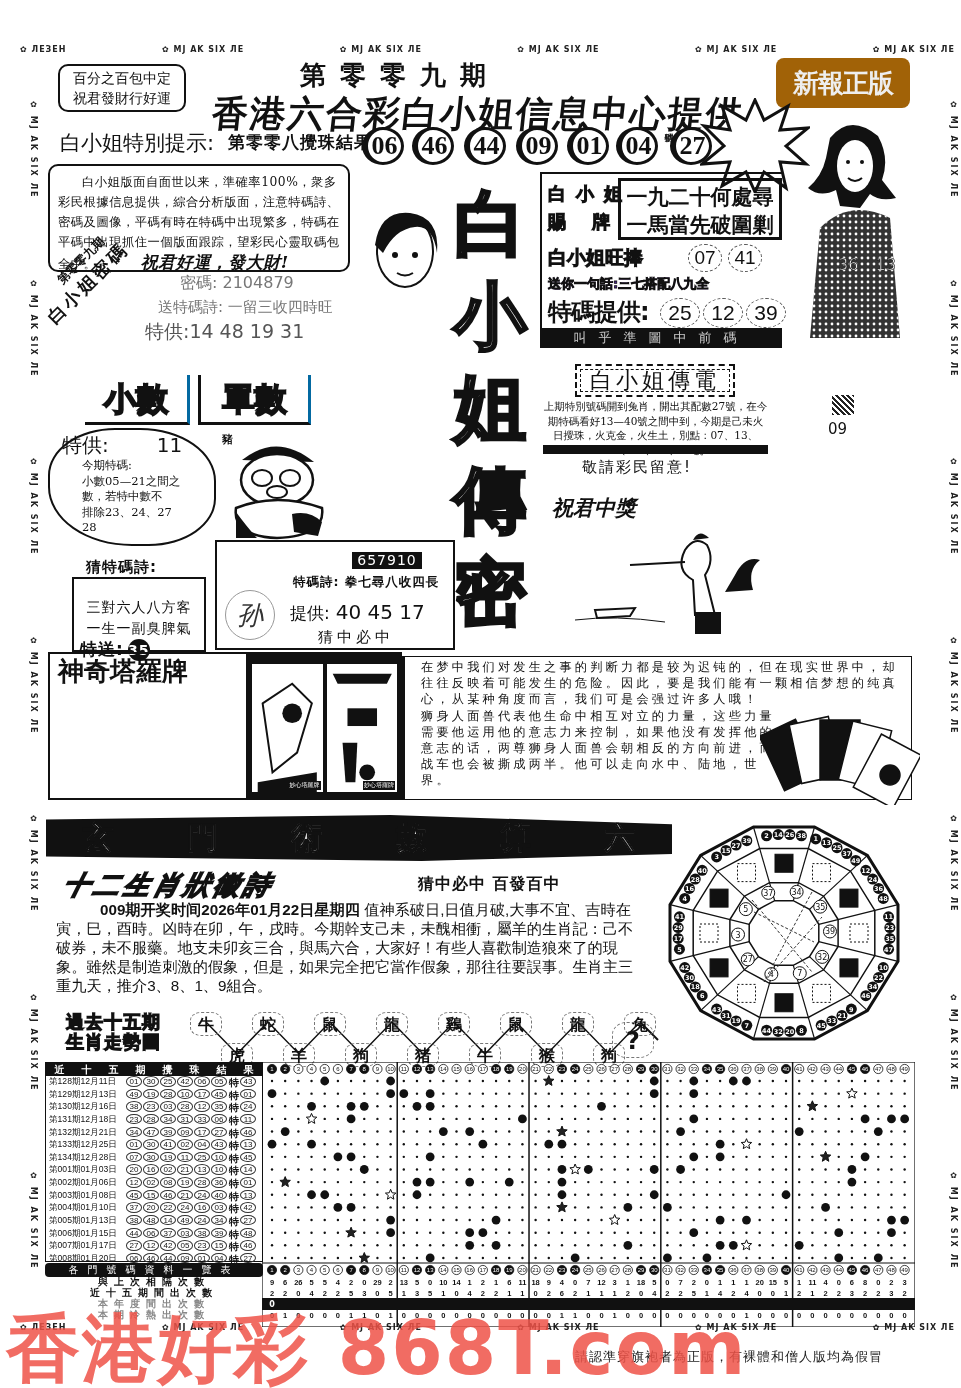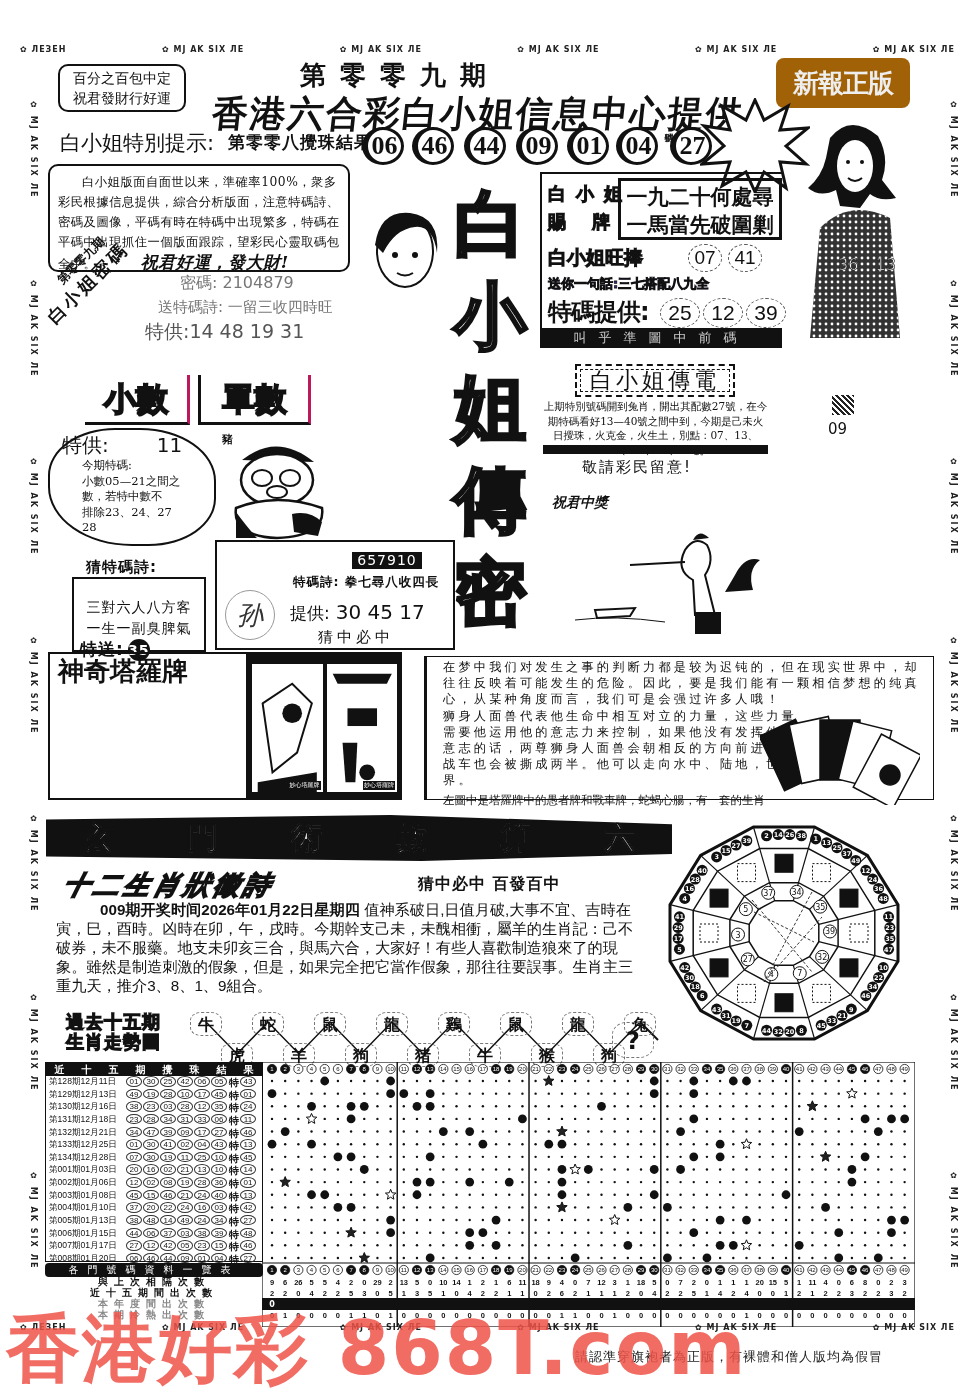--- a/index.html
+++ b/index.html
@@ -38,24 +38,24 @@
   .numc{position:absolute;border:1.5px dashed #555;border-radius:50%;width:34px;height:28px;font-size:19px;display:flex;align-items:center;justify-content:center;font-family:"Liberation Sans",sans-serif}
   .yiju{left:548px;top:275px;font-size:13px;font-weight:bold;color:#4c1d95;-webkit-text-stroke:.8px #111;width:230px;display:flex;justify-content:flex-start}
   .tema{left:548px;top:296px;font-size:24px;font-weight:900;letter-spacing:-1px}
   .blackbar{background:#111;color:#ccc}
   .paibar{left:540px;top:328px;width:242px;height:20px;font-size:13px;letter-spacing:12px;text-align:center;line-height:20px}
   .girl{left:800px;top:118px;width:110px;height:220px}
   .dian-title{left:575px;top:364px;width:160px;height:33px;border:2px dashed #111;outline:1px dashed #111;outline-offset:-6px;font-size:22px;text-align:center;line-height:30px;letter-spacing:4px}
   .dian-text{left:543px;top:399px;width:225px;font-size:10.5px;line-height:14.5px;text-align:center;font-family:"DejaVu Serif",serif}
   .dian-bar{left:543px;top:445px;width:225px;height:9px}
   .notice{left:582px;top:458px;font-size:15px;letter-spacing:2px}
-  .blessing{left:552px;top:494px;font-size:14px;font-weight:bold;font-style:italic;font-family:Liberation Serif, serif}
+  .blessing{left:552px;top:494px;font-size:21px;font-weight:bold;font-style:italic;font-family:Liberation Serif, serif}
   .side09{left:828px;top:420px;font-size:15px}
   .side-glyph{left:832px;top:395px;width:22px;height:20px;background:repeating-linear-gradient(45deg,#222 0 2px,#fff 2px 4px)}
-  .tab{position:absolute;top:375px;height:50px;border-bottom:3px solid #111;border-right:3px solid #be185d;font-size:32px;font-weight:900;color:#fff;-webkit-text-stroke:2px #111;text-align:center;line-height:48px}
+  .tab{position:absolute;top:375px;height:50px;border-bottom:3px solid #111;border-right:3px solid #0369a1;font-size:32px;font-weight:900;color:#fff;-webkit-text-stroke:2px #111;text-align:center;line-height:48px}
   .cloud{left:48px;top:428px;width:168px;height:118px;border:2px solid #111;border-radius:40% 45% 40% 50%}
   .cl-tg{left:62px;top:432px;font-size:20px}
   .cl-tg .v{margin-left:48px}
   .cl-desc{left:82px;top:458px;width:130px;font-size:11.5px;line-height:15.5px;font-family:"DejaVu Serif",serif}
   .pig{left:222px;top:432px;width:110px;height:110px}
   .cai-title{left:86px;top:558px;font-size:15px;font-weight:900;letter-spacing:1px}
   .caibox{left:72px;top:577px;width:134px;height:75px;border:2px solid #111;text-align:center;font-size:14px;line-height:21px;padding-top:18px;letter-spacing:1px}
   .song{font-size:17px;font-weight:900;text-align:left;padding-left:6px}
   .song .c{display:inline-block;width:22px;height:22px;border-radius:50%;background:#111;color:#fff;font-size:14px;line-height:22px;text-align:center;margin-left:4px}
   .box2{left:215px;top:540px;width:240px;height:110px;border:2px solid #111}
@@ -64,21 +64,21 @@
   .seal{left:225px;top:590px;width:50px;height:50px;border:1px solid #999;border-radius:50%;font-size:26px;text-align:center;line-height:48px;font-style:italic;color:#333}
   .b2tg{left:290px;top:600px;font-size:17px}
   .b2tg .n{font-size:20px;margin-left:6px}
   .b2motto{left:318px;top:628px;font-size:15px;letter-spacing:4px}
   .scene{left:575px;top:520px;width:190px;height:115px}
   .tarot-box{left:48px;top:652px;width:200px;height:148px;border:2px solid #111}
   .tarot-title{left:58px;top:654px;font-size:26px;font-weight:900}
   .tarot-cards{left:247px;top:652px;width:155px;height:148px;border:2px solid #111;background:#111;padding:10px 3px 6px 3px;display:flex;gap:4px}
   .card{flex:1;background:#fff;position:relative;overflow:hidden}
   .card .cap{position:absolute;right:2px;bottom:2px;font-size:6px;background:#111;color:#fff;padding:0 1px}
-  .tarot-text{left:424px;top:656px;width:510px;height:144px;border:1px solid #111;border-left:3px solid #111;padding:2px 6px 8px 16px;font-size:12.2px;line-height:16px;letter-spacing:3.2px;font-family:"DejaVu Serif",serif}
+  .tarot-text{left:402px;top:656px;width:510px;height:144px;border:1px solid #111;border-left:3px solid #111;padding:2px 6px 8px 16px;font-size:12.2px;line-height:16px;letter-spacing:3.2px;font-family:"DejaVu Serif",serif}
   .tarot-text p{margin-bottom:1px}
   .tarot-cap{font-family:"Liberation Sans",sans-serif;letter-spacing:0;font-size:11.5px;margin-top:4px}
   .fan{left:760px;top:705px;width:160px;height:100px}
   .banner{left:46px;top:815px;width:626px;height:46px;background:#111;display:flex;justify-content:space-around;align-items:center;color:#fff;font-size:30px;font-weight:900;-webkit-text-stroke:1px #111;clip-path:polygon(0 10%,55% 0,100% 20%,100% 85%,60% 100%,0 90%)}
   .zpoem{left:64px;top:868px;font-size:26px;font-weight:900;font-style:italic;letter-spacing:4px;color:#fff;-webkit-text-stroke:1.5px #111;transform:skewX(-14deg)}
   .zmotto{left:418px;top:874px;font-size:16px;font-weight:900;letter-spacing:1px}
   .zpara{left:56px;top:900px;width:590px;font-size:15.2px;line-height:19px;font-family:"Liberation Sans",sans-serif}
   .zpara b{font-weight:900}
   .wheel{left:664px;top:822px;width:240px;height:222px}
   .trend-title{left:66px;top:1012px;font-size:18px;font-weight:900;line-height:20px;color:#fff;-webkit-text-stroke:1.2px #111;letter-spacing:1px}
@@ -262,21 +262,21 @@
   <div class="abs caibox">
     <div>三對六人八方客</div>
     <div>一生一副臭脾氣</div>
     <div class="song"><span>特送:</span><span class="c">35</span></div>
   </div>
 
   <div class="abs box2"></div>
   <div class="abs b2code">657910</div>
   <div class="abs b2poem"><span>特碼詩:</span> <span>拳七尋八收四長</span></div>
   <div class="abs seal">孙</div>
-  <div class="abs b2tg"><span>提供:</span><span class="n">30  45  17</span></div>
+  <div class="abs b2tg"><span>提供:</span><span class="n">40  45  17</span></div>
   <div class="abs b2motto">猜中必中</div>
 
   <svg class="abs scene" viewBox="0 0 190 115">
     <path d="M110 30 Q120 15 132 25 Q140 40 130 55 L140 95 L120 95 L118 60 Q100 50 110 30 Z" fill="#fff" stroke="#111" stroke-width="2"></path>
     <path d="M118 20 Q124 8 134 18" fill="#111"></path>
     <path d="M55 45 L110 42" stroke="#111" stroke-width="2"></path>
     <rect x="120" y="92" width="26" height="22" fill="#111"></rect>
     <path d="M20 90 L60 88 L55 96 L22 98 Z" fill="#fff" stroke="#111" stroke-width="2"></path>
     <path d="M160 55 Q170 35 185 40 Q172 50 178 70 L150 72 Z" fill="#111"></path>
     <path d="M0 100 Q40 95 90 102" stroke="#111" fill="none"></path>
@@ -293,21 +293,20 @@
     <div class="card"><svg viewBox="0 0 70 130" width="100%" height="100%">
           <path d="M5 10 L65 10 L60 20 L10 20 Z" fill="#111"></path>
           <rect x="20" y="45" width="30" height="18" fill="#111"></rect>
           <path d="M15 80 L30 80 L28 120 L18 120 Z" fill="#111"></path>
           <circle cx="40" cy="110" r="8" fill="#111"></circle>
         </svg><span class="cap">妙心塔羅牌</span></div>
   </div>
   <div class="abs tarot-text">
     <p>在梦中我们对发生之事的判断力都是较为迟钝的，但在现实世界中，却往往反映着可能发生的危险。因此，要是我们能有一颗相信梦想的纯真心，从某种角度而言，我们可是会强过许多人哦！</p>
     <p style="padding-right:115px">狮身人面兽代表他生命中相互对立的力量，这些力量需要他运用他的意志力来控制，如果他没有发挥他的意志的话，两尊狮身人面兽会朝相反的方向前进，而战车也会被撕成两半。他可以走向水中、陆地，世界。</p>
-    <div class="tarot-cap">左圖中是塔羅牌中的愚者牌和戰車牌，蛇蝎心腸，有一套的生肖</div>
   </div>
   <svg class="abs fan" viewBox="0 0 160 100">
     <g stroke="#111" stroke-width="1.5">
       <rect x="10" y="20" width="40" height="60" fill="#111" transform="rotate(-25 30 50)"></rect>
       <rect x="35" y="15" width="40" height="60" fill="#fff" transform="rotate(-12 55 45)"></rect>
       <rect x="60" y="15" width="40" height="60" fill="#111" transform="rotate(0 80 45)"></rect>
       <rect x="85" y="20" width="40" height="60" fill="#fff" transform="rotate(14 105 50)"></rect>
       <rect x="105" y="35" width="45" height="60" fill="#fff" transform="rotate(28 125 65)"></rect>
       <circle cx="130" cy="70" r="10" fill="#111"></circle>
     </g>

